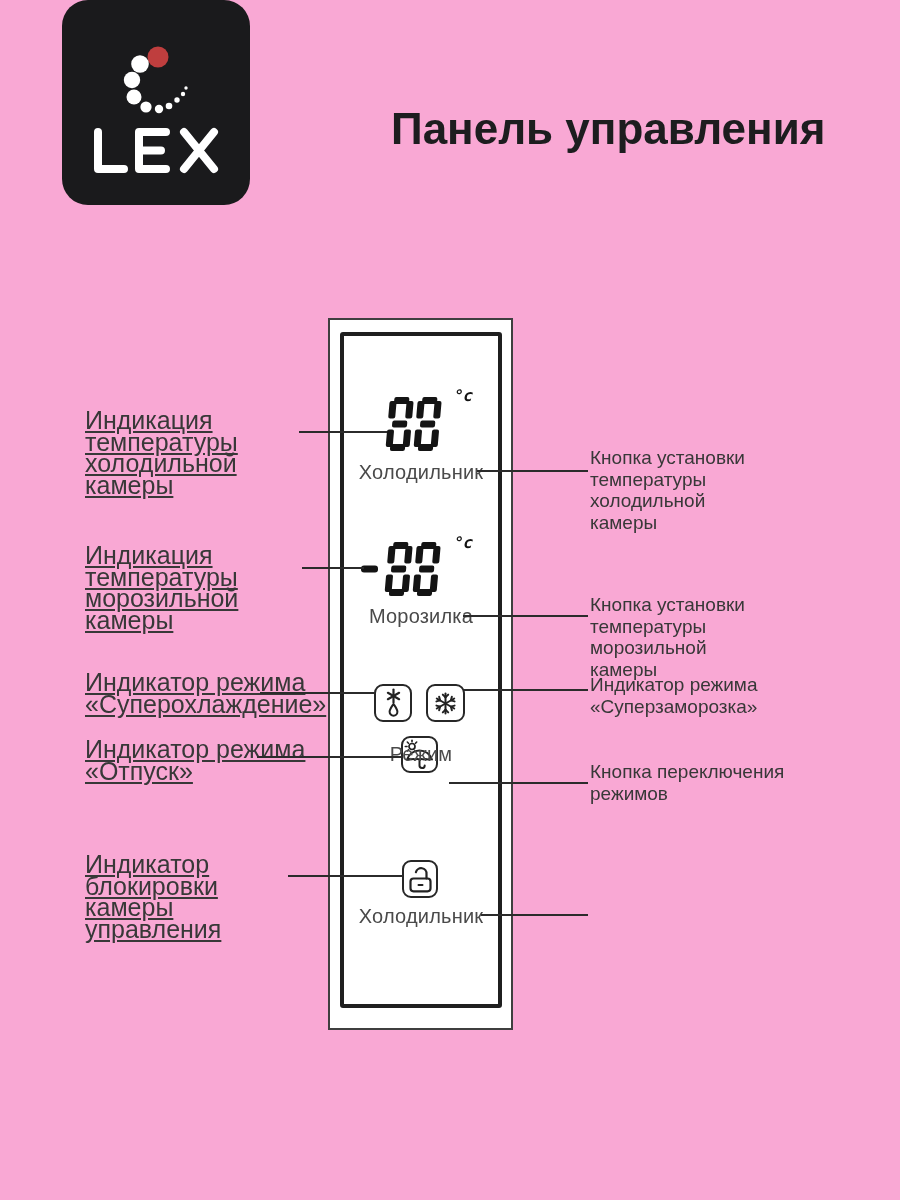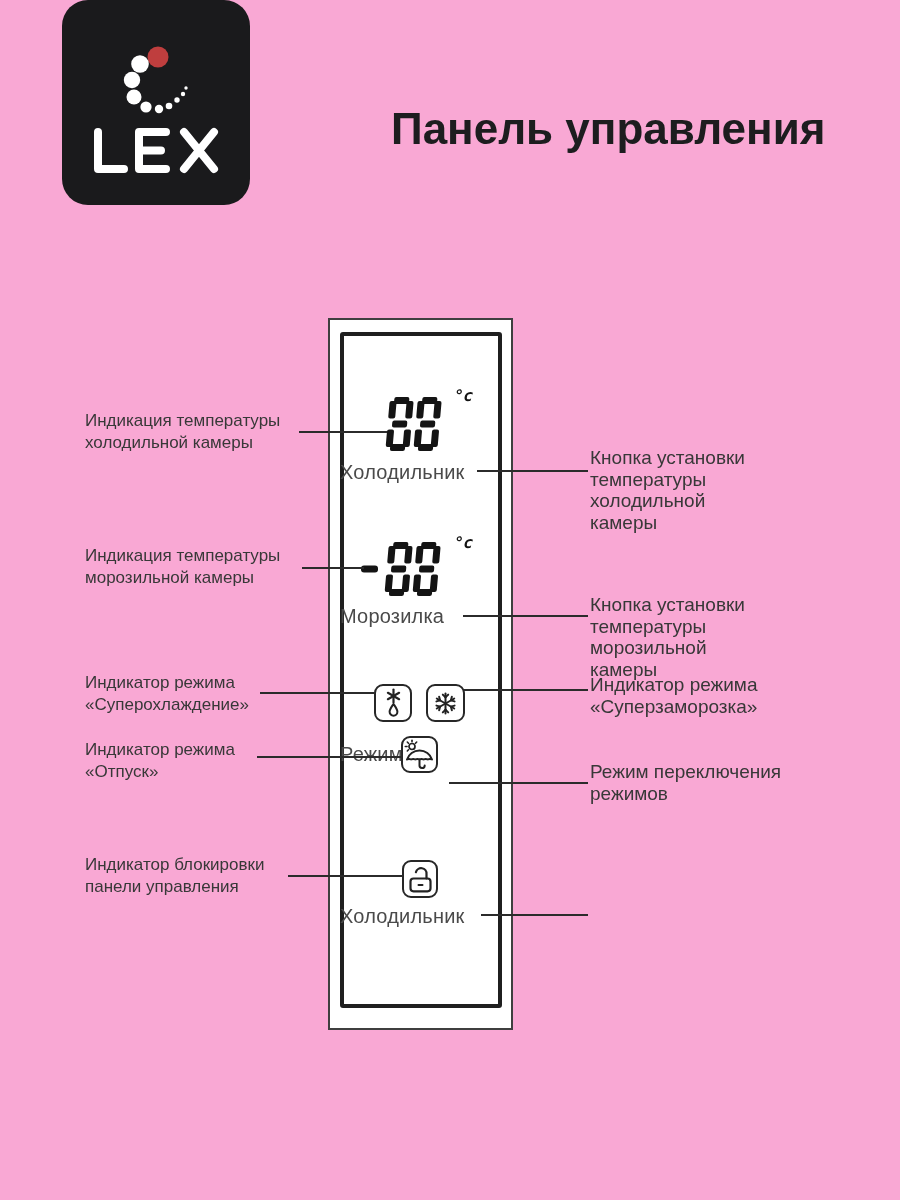--- a/index.html
+++ b/index.html
@@ -17,30 +17,30 @@
   
   .panel-outer{position:absolute;left:328px;top:318px;width:185px;height:712px;
                border:2px solid #3f3f3f;box-sizing:border-box;background:#fff;}
   .panel-inner{position:absolute;left:340px;top:332px;width:162px;height:676px;
                border:4px solid #1f1f1f;border-radius:3px;box-sizing:border-box;background:#fff;}
 
   
   .disp{position:absolute;}
   .unit{position:absolute;font-family:"DejaVu Sans Mono", monospace;font-style:italic;
         font-weight:bold;font-size:16px;color:#141414;transform:skewX(-6deg);}
-  .panel-label{position:absolute;left:340px;width:162px;
+  .panel-label{position:absolute;left:340px;width:162px;text-align:center;
                font-size:20px;color:#4a4a4a;letter-spacing:0.2px;}
 
   
   .icon-box{position:absolute;border:2.5px solid #272727;border-radius:9px;background:#fff;
             box-sizing:border-box;display:flex;align-items:center;justify-content:center;}
 
   
-  .llabel{position:absolute;left:85px;width:222px;font-size:17px;line-height:21.5px;
-          color:#383838;white-space:pre-line;}
+  .llabel{position:absolute;left:85px;width:222px;font-size:25px;line-height:21.5px;
+          color:#383838;white-space:pre-line;text-decoration:underline;}
   .rlabel{position:absolute;left:590px;width:232px;font-size:19px;line-height:21.5px;
           color:#383838;white-space:pre-line;}
 
   
   .line{position:absolute;height:2px;background:#2b2b2b;}
 </style>
 </head>
 <body>
 
 <div class="canvas">
@@ -169,31 +169,31 @@
 
   <div class="llabel" style="top:410px">Индикация температуры
 холодильной камеры</div>
   <div class="llabel" style="top:545px">Индикация температуры
 морозильной камеры</div>
   <div class="llabel" style="top:672px">Индикатор режима
 «Суперохлаждение»</div>
   <div class="llabel" style="top:739px">Индикатор режима
 «Отпуск»</div>
   <div class="llabel" style="top:854px">Индикатор блокировки
-панели управления</div>
+камеры управления</div>
 
   <div class="rlabel" style="top:447px">Кнопка установки
 температуры холодильной
 камеры</div>
   <div class="rlabel" style="top:594px">Кнопка установки
 температуры морозильной
 камеры</div>
   <div class="rlabel" style="top:674px">Индикатор режима
 «Суперзаморозка»</div>
-  <div class="rlabel" style="top:761px">Режим переключения
+  <div class="rlabel" style="top:761px">Кнопка переключения
 режимов</div>
 
   <div class="line" style="left:299px;top:431px;width:88px"></div>
   <div class="line" style="left:302px;top:567px;width:62px"></div>
   <div class="line" style="left:260px;top:692px;width:115px"></div>
   <div class="line" style="left:257px;top:756px;width:145px"></div>
   <div class="line" style="left:288px;top:875px;width:115px"></div>
   <div class="line" style="left:477px;top:470px;width:111px"></div>
   <div class="line" style="left:463px;top:615px;width:125px"></div>
   <div class="line" style="left:464px;top:689px;width:124px"></div>

